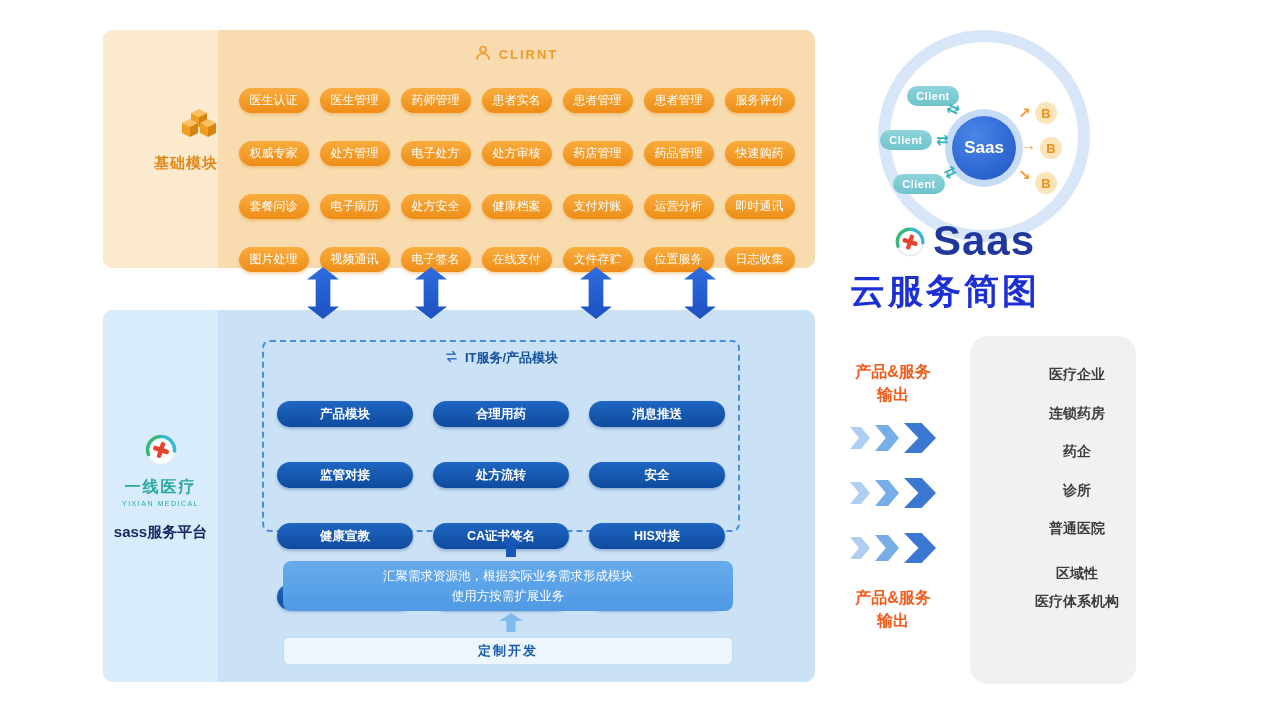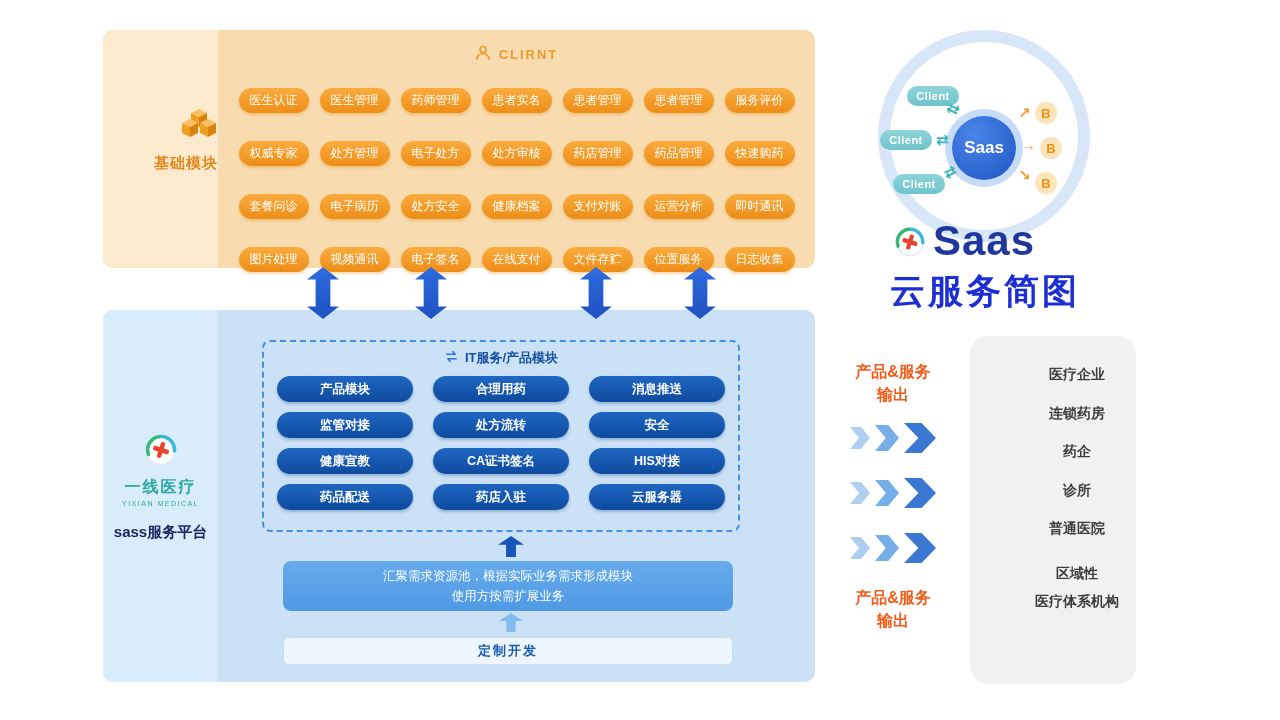--- a/index.html
+++ b/index.html
@@ -25,21 +25,21 @@
   .blue-sidebar{position:absolute;left:0;top:0;bottom:0;width:115px;background:#d9ecfb;border-radius:10px 0 0 10px;display:flex;flex-direction:column;align-items:center;}
   .blue-sidebar .logo{margin-top:122px;}
   .yx-name{margin-top:5px;color:#2aa8a0;font-weight:bold;font-size:16px;letter-spacing:2px;}
   .yx-sub{margin-top:2px;color:#2aa8a0;font-size:7px;letter-spacing:1.5px;}
   .platform-label{margin-top:16px;color:#16265e;font-weight:bold;font-size:15px;}
 
   .dashed-box{position:absolute;left:159px;top:30px;width:478px;height:192px;border:2px dashed #4a90d9;border-radius:8px;box-sizing:border-box;display:flex;flex-direction:column;align-items:center;padding-top:7px;}
   .it-header{display:flex;justify-content:center;align-items:center;gap:6px;color:#15509e;font-weight:bold;font-size:13px;}
   .module-grid{margin-top:9px;display:flex;flex-direction:column;gap:10px;align-items:center;}
   .module-row{display:flex;gap:20px;justify-content:center;}
-  .mbtn{width:136px;height:26px;line-height:26px;text-align:center;border-radius:13px;background:linear-gradient(180deg,#1f66c2,#0e4b9e);color:#fff;font-size:12.5px;font-weight:bold;box-shadow:0 2px 3px rgba(20,70,140,.3);}
+  .mbtn{width:136px;height:26px;line-height:26px;text-align:center;border-radius:13px;background:linear-gradient(180deg,#1f66c2,#0e4b9e);color:#fff;font-size:12.5px;font-weight:bold;box-shadow:0 2px 3px rgba(20,70,140,.3);margin-top:25px;}
 
   .uparrow{position:absolute;clip-path:polygon(50% 0%,100% 42%,69% 42%,69% 100%,31% 100%,31% 42%,0% 42%);}
   .up1{left:498px;top:536px;width:26px;height:21px;background:#1656b8;}
   .up2{left:499px;top:613px;width:24px;height:19px;background:#7fbbee;}
   .pool-box{position:absolute;left:283px;top:561px;width:450px;height:50px;border-radius:8px;background:linear-gradient(180deg,#66abec,#4f99e4);color:#fff;font-size:12.5px;display:flex;flex-direction:column;justify-content:center;align-items:center;line-height:1.6;}
   .custom-box{position:absolute;left:283px;top:637px;width:450px;height:28px;border-radius:6px;background:#eef6fd;border:1px solid #c4ddf2;box-sizing:border-box;color:#1a5cb0;font-weight:bold;font-size:13px;display:flex;align-items:center;justify-content:center;letter-spacing:2px;}
 
   
   .ring{position:absolute;left:878px;top:30px;width:212px;height:212px;border:12px solid #d8e7f8;border-radius:50%;background:#fff;box-sizing:border-box;}
   .saas-circle{position:absolute;left:952px;top:116px;width:64px;height:64px;border-radius:50%;background:radial-gradient(circle at 35% 30%,#4a85e8,#1f55c4);box-shadow:0 0 0 7px rgba(160,195,240,.6);color:#fff;font-weight:bold;font-size:17px;display:flex;align-items:center;justify-content:center;}
@@ -56,21 +56,21 @@
   .bc2{left:1040px;top:137px;}
   .bc3{left:1035px;top:172px;}
   .oarrow{position:absolute;color:#f39b2d;font-weight:bold;font-size:15px;}
   .oa1{left:1018px;top:104px;}
   .oa2{left:1021px;top:136px;}
   .oa3{left:1018px;top:166px;}
 
   
   .title-logo{position:absolute;left:893px;top:225px;}
   .title-saas{position:absolute;left:933px;top:217px;font-size:42px;font-weight:bold;color:#20379e;letter-spacing:1px;}
-  .title-sub{position:absolute;left:860px;top:268px;width:250px;text-align:center;font-size:35px;font-weight:900;color:#1b2fd4;letter-spacing:3px;}
+  .title-sub{position:absolute;left:820px;top:268px;width:250px;text-align:center;font-size:35px;font-weight:900;color:#1b2fd4;letter-spacing:3px;}
 
   
   .flow-label{position:absolute;width:110px;text-align:center;color:#f25c1a;font-weight:bold;font-size:16px;line-height:1.45;}
   .fl-top{left:838px;top:360px;}
   .fl-bottom{left:838px;top:586px;}
   .chev-row{position:absolute;display:flex;align-items:center;gap:5px;}
   .cr1{left:850px;top:423px;}
   .cr2{left:850px;top:478px;}
   .cr3{left:850px;top:533px;}
   .chev{clip-path:polygon(0% 0%,55% 0%,100% 50%,55% 100%,0% 100%,45% 50%);}

